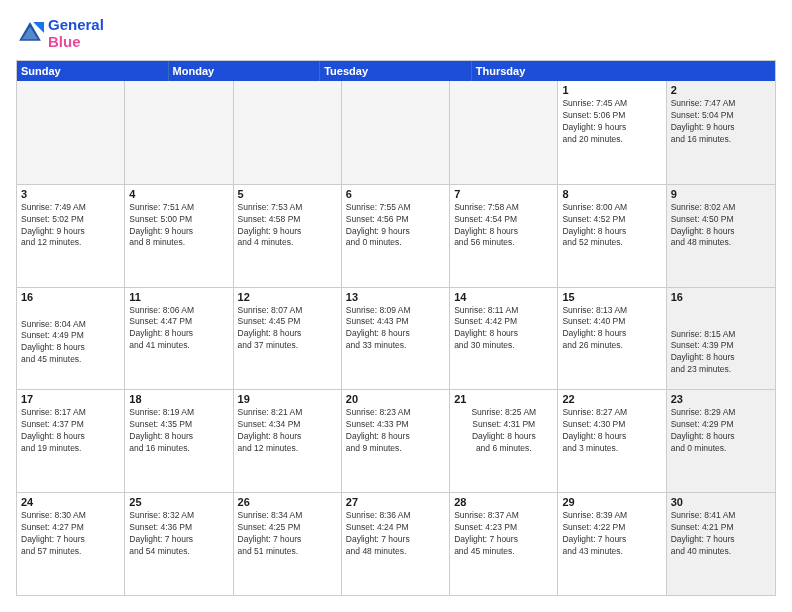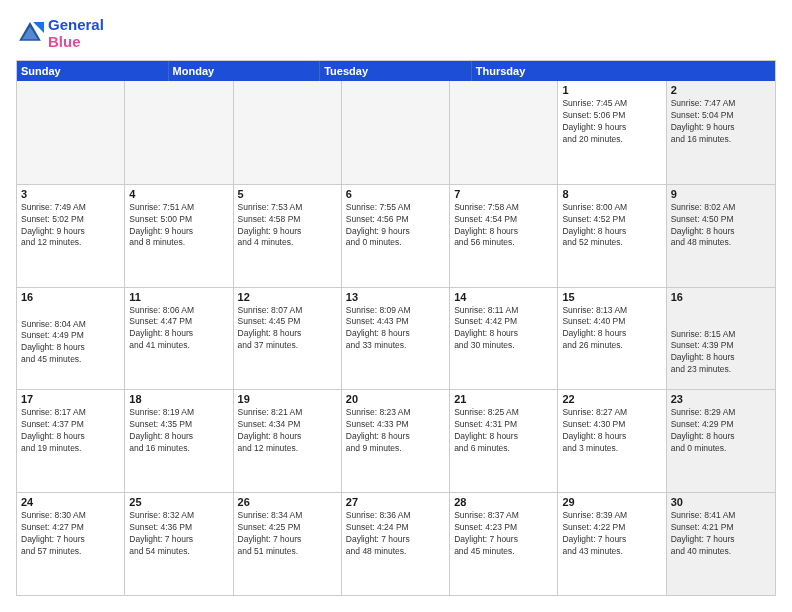--- a/index.html
+++ b/index.html
@@ -275,21 +275,21 @@
           </div>
           <div class="cal-cell">
             <div class="day-num">20</div>
             <div class="cell-text" style="white-space: pre-line;">Sunrise: 8:23 AM
 Sunset: 4:33 PM
 Daylight: 8 hours
 and 9 minutes.</div>
           </div>
           <div class="cal-cell">
             <div class="day-num">21</div>
-            <div class="cell-text" style="white-space: pre-line;">Sunrise: 8:25 AM
+            <div class="cell-text" style="white-space: pre-line; text-align: center;">Sunrise: 8:25 AM
 Sunset: 4:31 PM
 Daylight: 8 hours
 and 6 minutes.</div>
           </div>
           <div class="cal-cell">
             <div class="day-num">22</div>
             <div class="cell-text" style="white-space: pre-line;">Sunrise: 8:27 AM
 Sunset: 4:30 PM
 Daylight: 8 hours
 and 3 minutes.</div>

